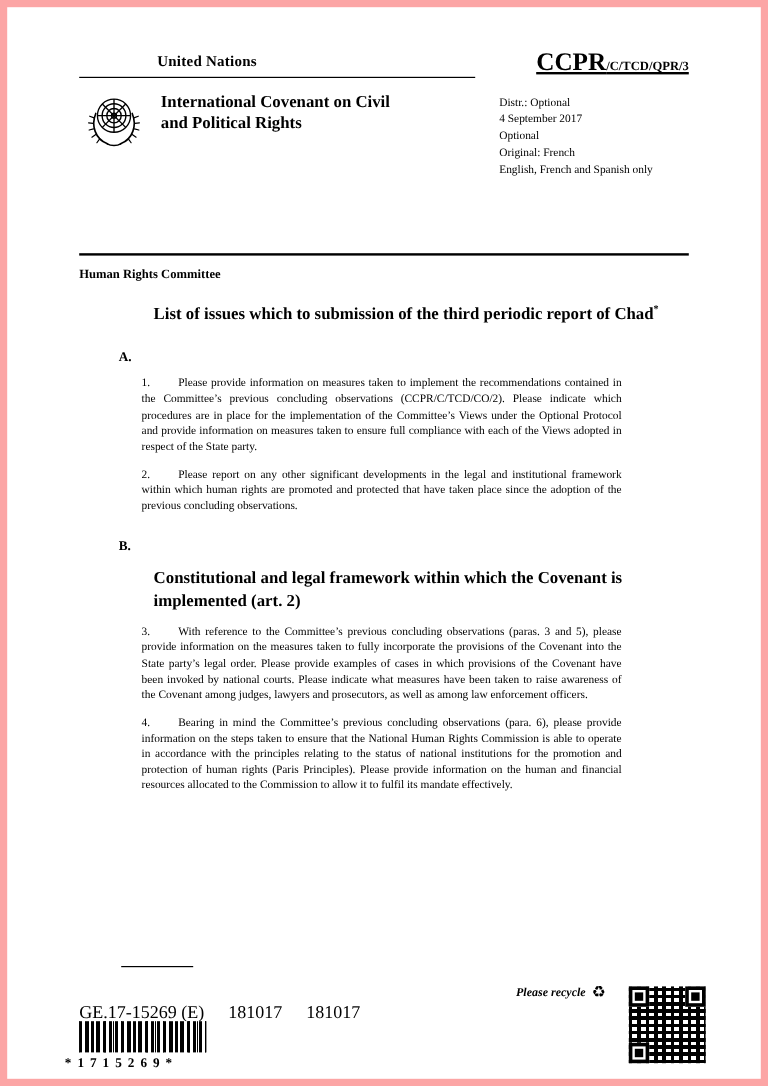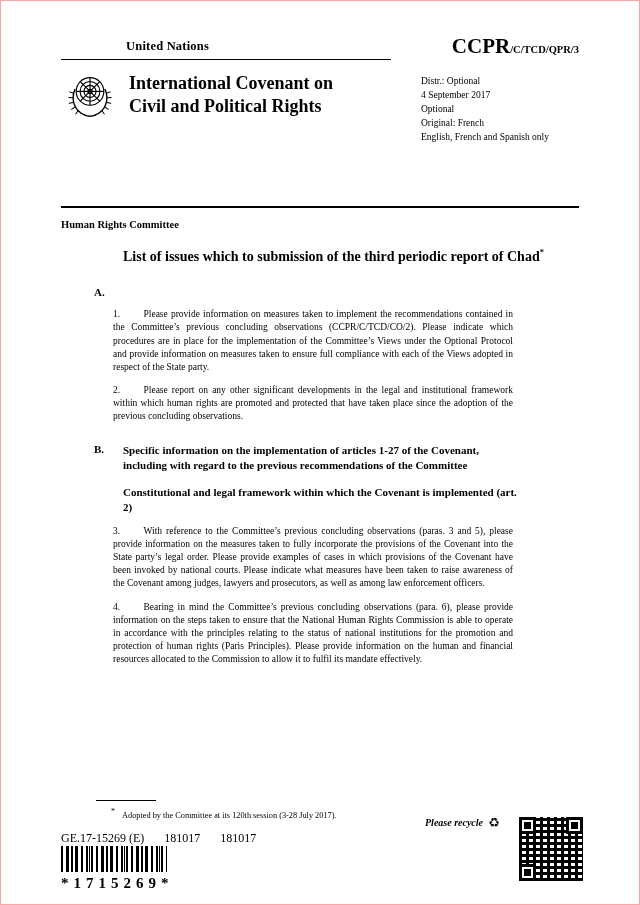--- a/index.html
+++ b/index.html
@@ -1,54 +1,54 @@
 <!DOCTYPE html>
 <html><head>
 <meta charset="utf-8">
 <style>
   html,body { margin:0; padding:0; background:#fff; }
   .page {
     position:relative; width:640px; height:905px; background:#fff;
     font-family:"Liberation Serif","DejaVu Serif",serif; color:#000;
-    overflow:hidden; border:1px solid #fca5a5; box-sizing:border-box;
+    overflow:hidden; border:6px solid #fca5a5; box-sizing:border-box;
   }
   
   .header-row { display:flex; justify-content:space-between; align-items:flex-end; margin:33px 60px 0 60px; }
   .hdr-left { flex:0 0 330px; border-bottom:1.5px solid #000; padding:0 0 5px 65px; box-sizing:border-box;
               font-size:12.5px; font-weight:bold; letter-spacing:.2px; }
-  .hdr-right { font-size:21px; font-weight:bold; padding-bottom:1px; white-space:nowrap; }
+  .hdr-right { font-size:21px; font-weight:bold; padding-bottom:1px; white-space:nowrap;text-decoration:underline; }
   .sym-suffix { font-size:10.5px; font-weight:bold; }
   
   .masthead { display:flex; margin:12px 60px 0 60px; }
   .emblem { width:46px; height:48px; margin-left:6px; flex:0 0 auto; }
-  .covenant-title { margin-left:16px; font-size:18px; font-weight:bold; line-height:1.25; width:210px; }
+  .covenant-title { margin-left:16px; font-size:14px; font-weight:bold; line-height:1.25; width:210px; }
   .distr-block { margin-left:auto; width:158px; font-size:9.5px; line-height:1.48; padding-top:2px; }
   .thick-rule { margin:62px 60px 0 60px; border-top:2.5px solid #000; }
   
   .committee { margin:11px 60px 0 60px; font-size:10.5px; font-weight:bold; }
   .doc-title { margin:17px 60px 0 122px; font-size:14px; font-weight:bold; line-height:1.32; width:458px; }
   .fn-marker { font-size:8.5px; vertical-align:super; }
   .section-head { display:flex; margin:20px 0 0 93px; }
   .sec-label { flex:0 0 29px; font-size:11px; font-weight:bold; }
   .sec-heading { font-size:11px; font-weight:bold; line-height:1.36; width:400px; }
   .para { margin:10px 0 0 112px; width:400px; font-size:9.5px; line-height:1.38; text-align:justify; }
   .pnum { display:inline-block; width:30.5px; }
-  .subheading { margin:12px 0 0 122px; width:400px; font-size:11px; font-weight:bold; line-height:1.36; }
+  .subheading { margin:12px 0 0 122px; width:400px; font-size:14px; font-weight:bold; line-height:1.36; }
   
   .footnote-rule { position:absolute; left:95px; top:799px; width:60px; border-top:1px solid #000; }
   .footnote { position:absolute; left:110px; top:806px; font-size:8.3px; }
   .footnote .fmark { font-size:8px; vertical-align:super; margin-right:7px; }
   
-  .ge-line { position:absolute; left:60px; top:830px; font-size:12px; }
+  .ge-line { position:absolute; left:60px; top:830px; font-size:15px; }
   .ge-code { margin-left:20px; }
   .barcode { position:absolute; left:60px; top:845px; width:106px; height:26px; background-color:#fff;
     background-image:
       repeating-linear-gradient(90deg,#000 0 2px,transparent 2px 5px),
       repeating-linear-gradient(90deg,#000 0 1px,transparent 1px 7px); }
-  .barcode-text { position:absolute; left:60px; top:874px; font-size:15px; font-weight:bold; letter-spacing:5px; }
+  .barcode-text { position:absolute; left:48px; top:874px; font-size:11px; font-weight:bold; letter-spacing:5px; }
   .recycle { position:absolute; left:424px; top:813px; font-size:10px; font-weight:bold; font-style:italic; }
   .recycle-icon { font-style:normal; font-weight:normal; font-size:13px; margin-left:5px; position:relative; top:1px;
                   font-family:"DejaVu Sans",sans-serif; }
   .qr { position:absolute; left:518px; top:816px; width:64px; height:64px; background-color:#fff;
     background-image:
       repeating-linear-gradient(0deg,#000 0 3px,transparent 3px 6px),
       repeating-linear-gradient(90deg,#000 0 3px,#fff 3px 7px); }
   .finder { position:absolute; width:17px; height:17px; background:#fff; border:3px solid #000; box-sizing:border-box; }
   .finder::after { content:""; position:absolute; inset:2px; background:#000; }
   .finder.tl { left:0; top:0; } .finder.tr { right:0; top:0; } .finder.bl { left:0; bottom:0; }
@@ -120,33 +120,29 @@
   <div class="section-head">
     <span class="sec-label">A.</span>
   </div>
 
   <p class="para"><span class="pnum">1.</span><span>Please provide information on measures taken to implement the recommendations contained in the Committee’s previous concluding observations (CCPR/C/TCD/CO/2). Please indicate which procedures are in place for the implementation of the Committee’s Views under the Optional Protocol and provide information on measures taken to ensure full compliance with each of the Views adopted in respect of the State party.</span></p>
 
   <p class="para"><span class="pnum">2.</span><span>Please report on any other significant developments in the legal and institutional framework within which human rights are promoted and protected that have taken place since the adoption of the previous concluding observations.</span></p>
 
   <div class="section-head">
     <span class="sec-label">B.</span>
-    <span class="sec-heading">Specific information on the implementation of articles 1-27 of the Covenant, including with regard to the previous recommendations of the Committee</span>
   </div>
 
   <div class="subheading">Constitutional and legal framework within which the Covenant is implemented (art. 2)</div>
 
   <p class="para"><span class="pnum">3.</span><span>With reference to the Committee’s previous concluding observations (paras. 3 and 5), please provide information on the measures taken to fully incorporate the provisions of the Covenant into the State party’s legal order. Please provide examples of cases in which provisions of the Covenant have been invoked by national courts. Please indicate what measures have been taken to raise awareness of the Covenant among judges, lawyers and prosecutors, as well as among law enforcement officers.</span></p>
 
   <p class="para"><span class="pnum">4.</span><span>Bearing in mind the Committee’s previous concluding observations (para. 6), please provide information on the steps taken to ensure that the National Human Rights Commission is able to operate in accordance with the principles relating to the status of national institutions for the promotion and protection of human rights (Paris Principles). Please provide information on the human and financial resources allocated to the Commission to allow it to fulfil its mandate effectively.</span></p>
 
   <div class="footnote-rule"></div>
-  <div class="footnote">
-    <span class="fmark">*</span><span>Adopted by the Committee at its 120th session (3-28 July 2017).</span>
-  </div>
 
   <div class="ge-line">
     <span>GE.17-15269 (E)</span><span class="ge-code">181017</span><span class="ge-code">181017</span>
   </div>
 
   <div class="barcode"></div>
   <div class="barcode-text">*1715269*</div>
 
   <div class="recycle">
     <span>Please recycle</span><span class="recycle-icon">♻</span>

